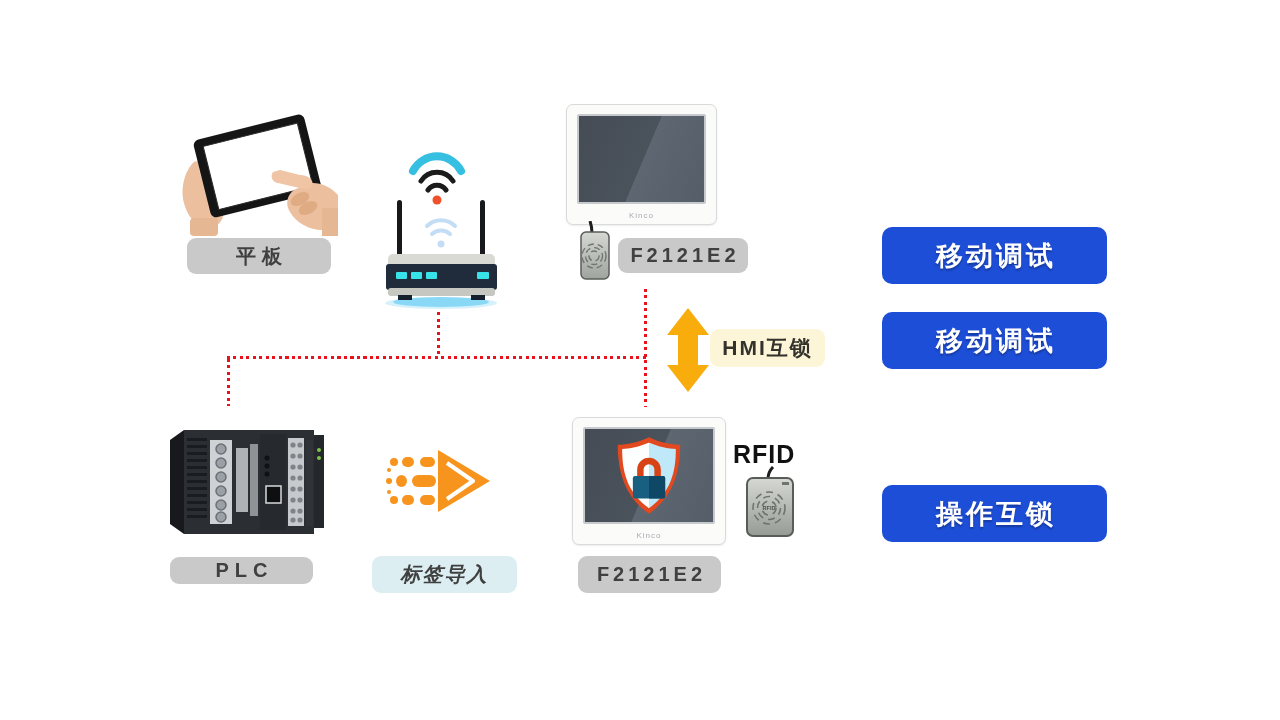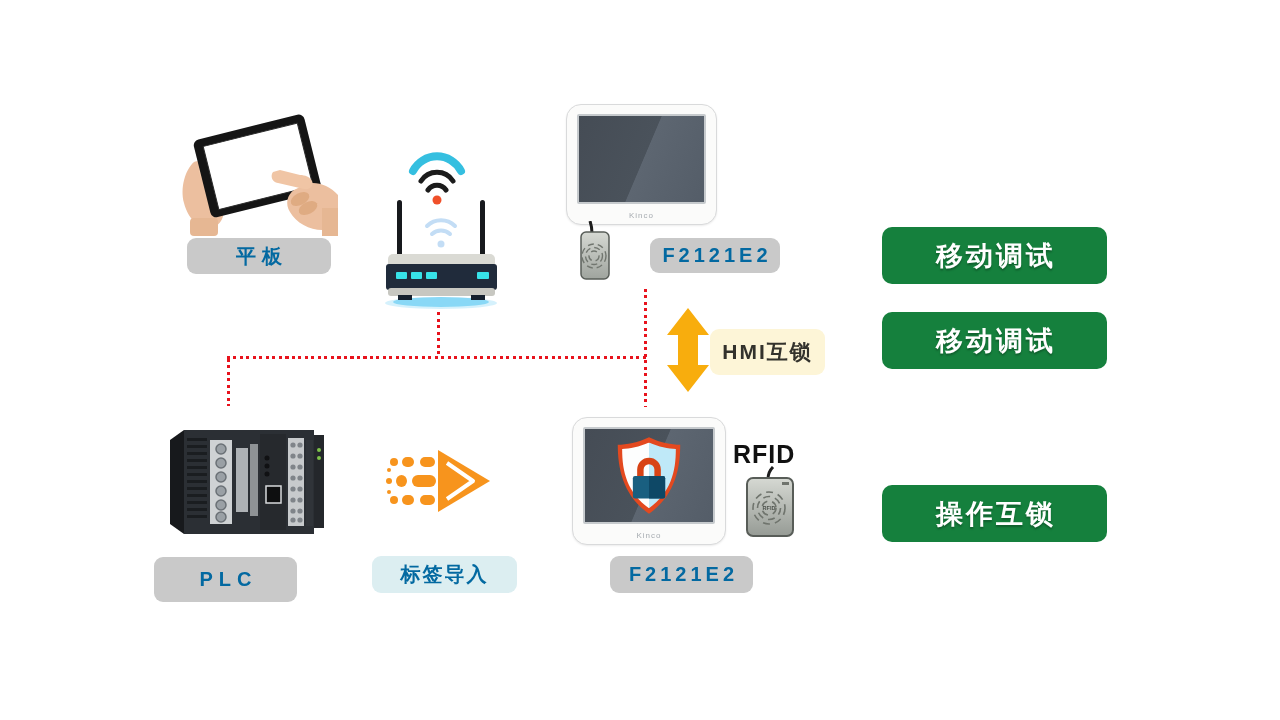--- a/index.html
+++ b/index.html
@@ -6,60 +6,60 @@
   html,body { background:#ffffff; }
   .canvas {
     position:relative; width:1280px; height:720px; background:#ffffff;
     font-family:"Liberation Sans", sans-serif; overflow:hidden;
   }
   .abs { position:absolute; }
 
   
   .chip {
     position:absolute; display:flex; align-items:center; justify-content:center;
-    background:#c9c9c9; border-radius:9px; font-weight:bold; color:#0369a1;
+    background:#c9c9c9; border-radius:9px; font-weight:bold; color:#404040;
     font-size:20px; letter-spacing:2px;
   }
   .chip.wide-ls { letter-spacing:6px; text-indent:6px; }
-  .chip.latin  { letter-spacing:4px; text-indent:4px; font-size:20px;margin-left:32px; }
-  .chip.cyan   { background:#dceef1; }
+  .chip.latin  { letter-spacing:4px; text-indent:4px; font-size:20px; }
+  .chip.cyan   { background:#dceef1;font-style:italic; }
 
   
   .dot-h { position:absolute; height:3px;
     background:repeating-linear-gradient(90deg,#e8131d 0 3px,transparent 3px 6.5px); }
   .dot-v { position:absolute; width:3px;
     background:repeating-linear-gradient(180deg,#e8131d 0 3px,transparent 3px 6.5px); }
 
   
   .monitor {
-    position:absolute; background:#fbfbfa; border:1px solid #d9dadb; border-radius:15px;
+    position:absolute; background:#fbfbfa; border:1px solid #d9dadb; border-radius:7px;
     box-shadow:0 1px 2px rgba(0,0,0,0.08);
   }
   .screen {
     position:absolute; left:10px; right:10px; top:9px; bottom:20px;
     border:2px solid #c6cacd; border-radius:2px;
     background:linear-gradient(113deg,#454c55 0%,#4a525b 51%,#5d6671 51.5%,#545d68 100%);
     display:flex; align-items:center; justify-content:center;
   }
   .kinco {
     position:absolute; bottom:4px; left:0; right:0; text-align:center;
     font-size:8px; color:#a7acb1; letter-spacing:1px;
   }
 
   
   .interlock-box {
-    position:absolute; left:710px; top:329px; width:115px; height:46px;
+    position:absolute; left:710px; top:329px; width:115px; height:38px;
     background:#fdf5d7; border-radius:9px; display:flex; align-items:center; justify-content:center;
     font-size:21px; font-weight:bold; color:#33322c; letter-spacing:2px;
   }
 
   
   .feature {
     position:absolute; left:882px; width:225px; height:57px;
-    background:#15803d; border-radius:10px;
+    background:#1d4ed8; border-radius:10px;
     display:flex; align-items:center; justify-content:center;
     color:#ffffff; font-size:27px; font-weight:bold; letter-spacing:3px; text-indent:3px;
     text-shadow:0 2px 2px rgba(0,0,0,0.28);
   }
 
   .rfid-title {
     position:absolute; left:733px; top:440px; font-size:25px; font-weight:900;
     color:#111111; letter-spacing:1px;
   }
 </style>
@@ -195,21 +195,21 @@
         <circle cx="138" cy="80" r="2.6"></circle>
       <circle cx="131" cy="91" r="2.6"></circle>
         <circle cx="138" cy="91" r="2.6"></circle>
       <circle cx="131" cy="100" r="2.6"></circle>
         <circle cx="138" cy="100" r="2.6"></circle>
     </g>
     <rect x="144" y="20" width="7" height="86" fill="#303439"></rect>
     <circle cx="157" cy="30" r="2" fill="#7ec24a"></circle>
     <circle cx="157" cy="38" r="2" fill="#7ec24a"></circle>
   </svg>
-  <div class="chip wide-ls" style="left:154px;top:557px;width:143px;height:45px">PLC</div>
+  <div class="chip wide-ls" style="left:170px;top:557px;width:143px;height:27px">PLC</div>
 
   <svg class="abs" style="left:386px;top:448px" width="106" height="66" viewBox="0 0 106 66">
     <g fill="#f7941d">
       <polygon points="52,2 104,33 52,64"></polygon>
       <rect x="34" y="9" width="15" height="10" rx="5"></rect>
         <rect x="16" y="9" width="12" height="10" rx="5"></rect>
       <circle cx="8" cy="14" r="4"></circle>
       <rect x="26" y="27" width="24" height="12" rx="6"></rect>
         <rect x="10" y="27" width="11" height="12" rx="6"></rect>
       <circle cx="3" cy="33" r="3"></circle>

